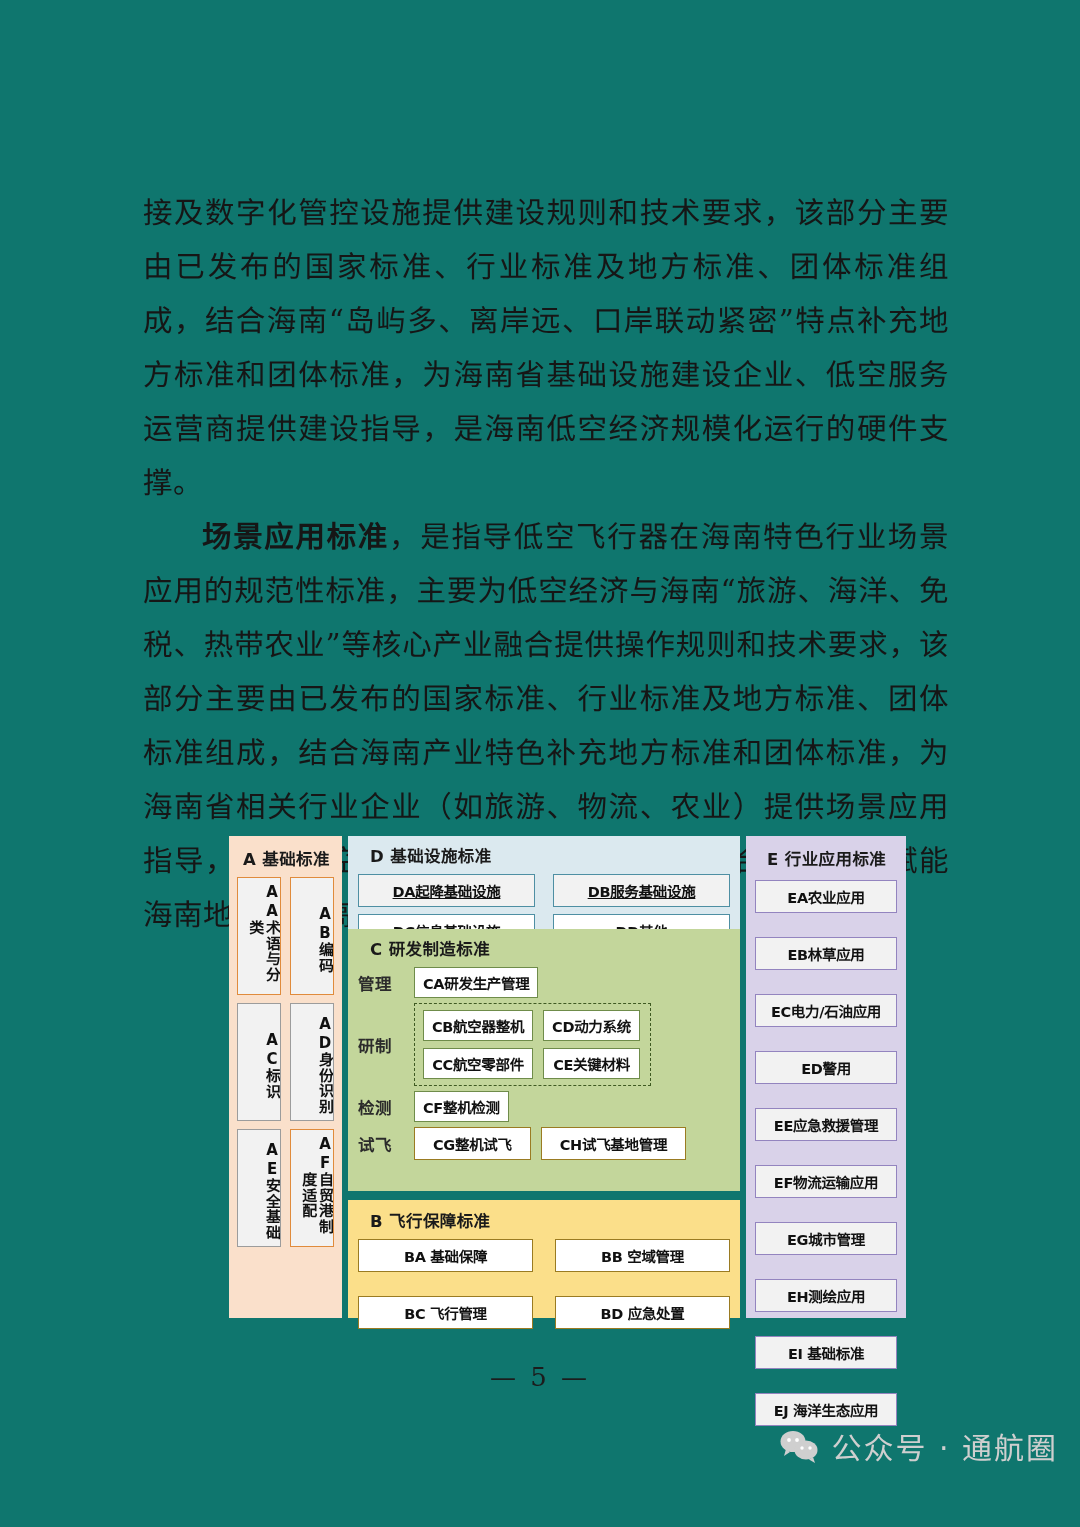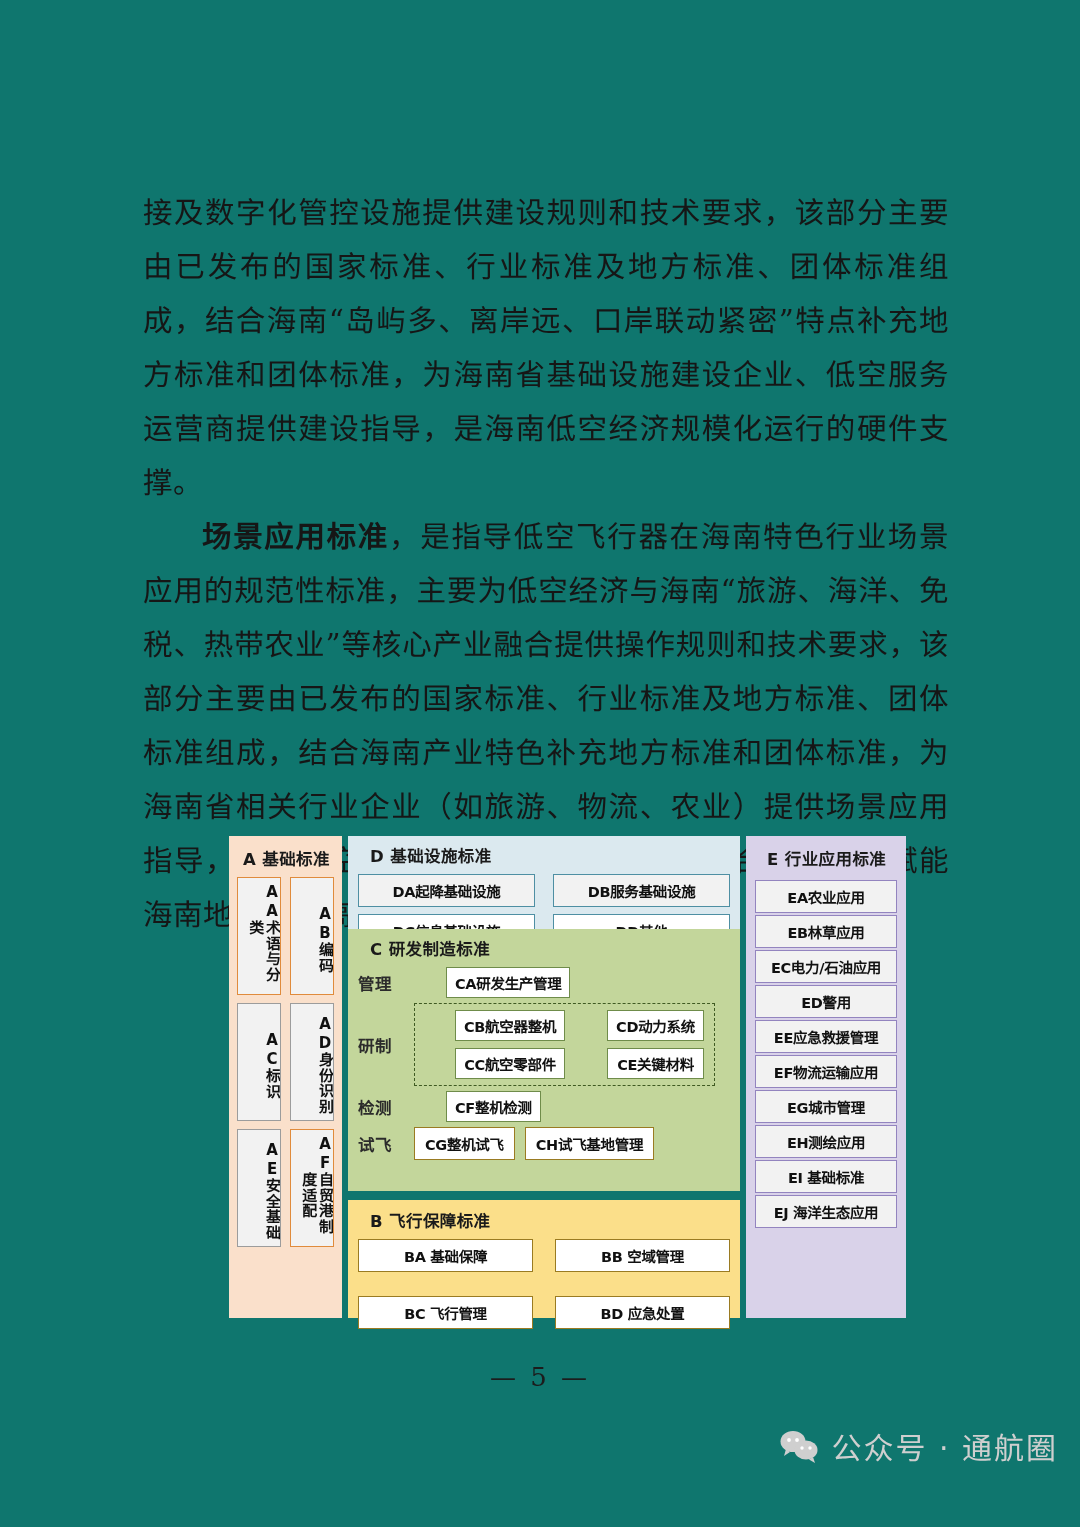--- a/index.html
+++ b/index.html
@@ -119,20 +119,21 @@
   .chip {
     background: #f2f2f2;
     border: 1.4px solid #4e8fa3;
     font-size: 14.5px;
     font-weight: bold;
     color: #111;
     text-align: center;
     padding: 5px 2px 5px 2px;
     letter-spacing: -0.3px;
     white-space: nowrap;
+    text-decoration: underline;
   }
   .chip.white { background: #ffffff; }
 
   
   .block-c {
     background: #c3d69b;
     padding: 5px 10px 10px 10px;
     box-sizing: border-box;
     flex: 1 1 auto;
   }
@@ -154,30 +155,29 @@
   .chip-green {
     background: #ffffff;
     border: 1.3px solid #6f8c4a;
     font-size: 14.5px;
     font-weight: bold;
     color: #111;
     text-align: center;
     padding: 4px 8px;
     letter-spacing: -0.3px;
     white-space: nowrap;
-    margin-left: 32px;
   }
   .chip-brown {
     background: #ffffff;
     border: 1.5px solid #9a7b22;
     font-size: 14.5px;
     font-weight: bold;
     color: #111;
     text-align: center;
-    padding: 5px 10px;
+    padding: 5px 18px;
     letter-spacing: -0.3px;
     white-space: nowrap;
   }
   .dash-wrap {
     border: 1.7px dashed #3f5a22;
     padding: 6px 10px 6px 8px;
     display: inline-block;
   }
   .dash-grid {
     display: grid;
@@ -199,21 +199,21 @@
     margin-top: 9px;
     height: 118px;
   }
   .b-grid {
     display: grid;
     grid-template-columns: 1fr 1fr;
     gap: 24px 22px;
   }
 
   
-  .e-list { display: flex; flex-direction: column; gap: 2px; }
+  .e-list { display: flex; flex-direction: column; gap: 24px; }
   .chip-purple {
     background: #f2f2f2;
     border: 1.4px solid #9384bf;
     font-size: 14.5px;
     font-weight: bold;
     color: #111;
     text-align: center;
     padding: 5px 2px;
     letter-spacing: -0.3px;
     white-space: nowrap;

